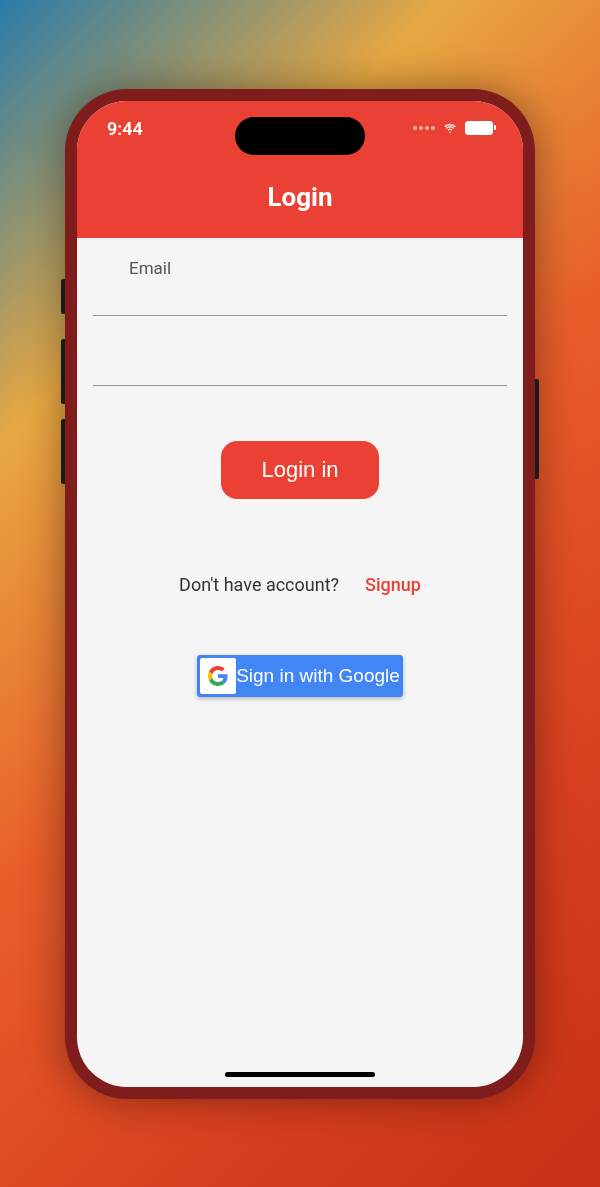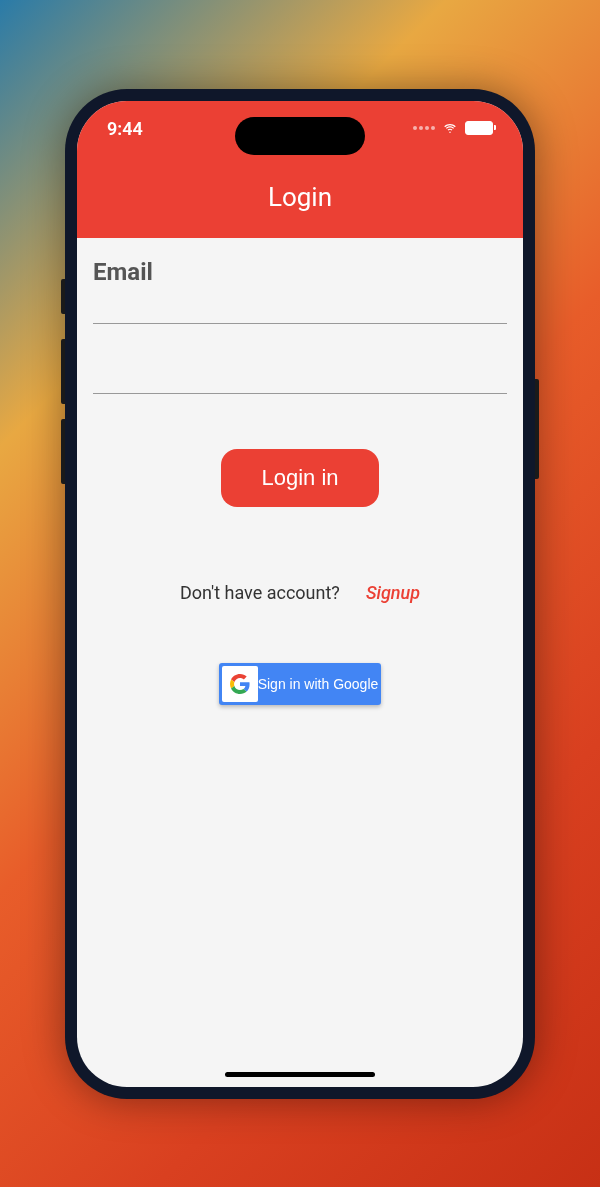--- a/index.html
+++ b/index.html
@@ -13,21 +13,21 @@
       background: linear-gradient(135deg, #2a7ba8 0%, #e8a842 25%, #e85d2a 50%, #d94020 75%, #c73015 100%);
       display: flex;
       align-items: center;
       justify-content: center;
       font-family: -apple-system, BlinkMacSystemFont, 'Segoe UI', Roboto, sans-serif;
       overflow: hidden;
     }
     .phone-frame {
       width: 470px;
       height: 1010px;
-      background: #0f172a;
+      background: #7f1d1d;
       border-radius: 62px;
       padding: 12px;
       box-shadow: 0 0 40px rgba(0,0,0,0.4);
       position: relative;
     }
     .phone-button-left-1 {
       position: absolute;
       left: -4px;
       top: 190px;
       width: 4px;
@@ -132,35 +132,36 @@
       border-radius: 0 1px 1px 0;
     }
     .app-bar {
       background: #eb4034;
       height: 82px;
       display: flex;
       align-items: center;
       justify-content: center;
       color: white;
       font-size: 26px;
-      font-weight: 400;
+      font-weight: 700;
     }
     .content {
       padding: 20px 16px;
       background: #f5f5f5;
     }
     .input-group {
       margin-bottom: 40px;
     }
     .input-label {
       display: block;
       color: #555;
-      font-size: 24px;
+      font-size: 17px;
       padding-bottom: 8px;
-      font-weight: 700;
+      font-weight: 400;
+      margin-left: 36px;
     }
     .input-field {
       width: 100%;
       border: none;
       border-bottom: 1px solid #999;
       background: transparent;
       font-size: 18px;
       padding: 4px 0;
       outline: none;
     }
@@ -184,21 +185,20 @@
       gap: 26px;
       font-size: 18px;
     }
     .signup-text {
       color: #333;
     }
     .signup-link {
       color: #eb4034;
       font-weight: 500;
       cursor: pointer;
-      font-style: italic;
     }
     .google-button {
       display: flex;
       align-items: center;
       margin: 60px auto 0;
       background: #4285f4;
       border: none;
       padding: 3px;
       border-radius: 3px;
       cursor: pointer;
@@ -208,21 +208,21 @@
       background: white;
       width: 36px;
       height: 36px;
       display: flex;
       align-items: center;
       justify-content: center;
       border-radius: 2px;
     }
     .google-button-text {
       color: white;
-      font-size: 14px;
+      font-size: 19px;
       font-weight: 500;
       padding: 0 0;
     }
     .home-indicator {
       position: absolute;
       bottom: 10px;
       left: 50%;
       transform: translateX(-50%);
       width: 150px;
       height: 5px;

